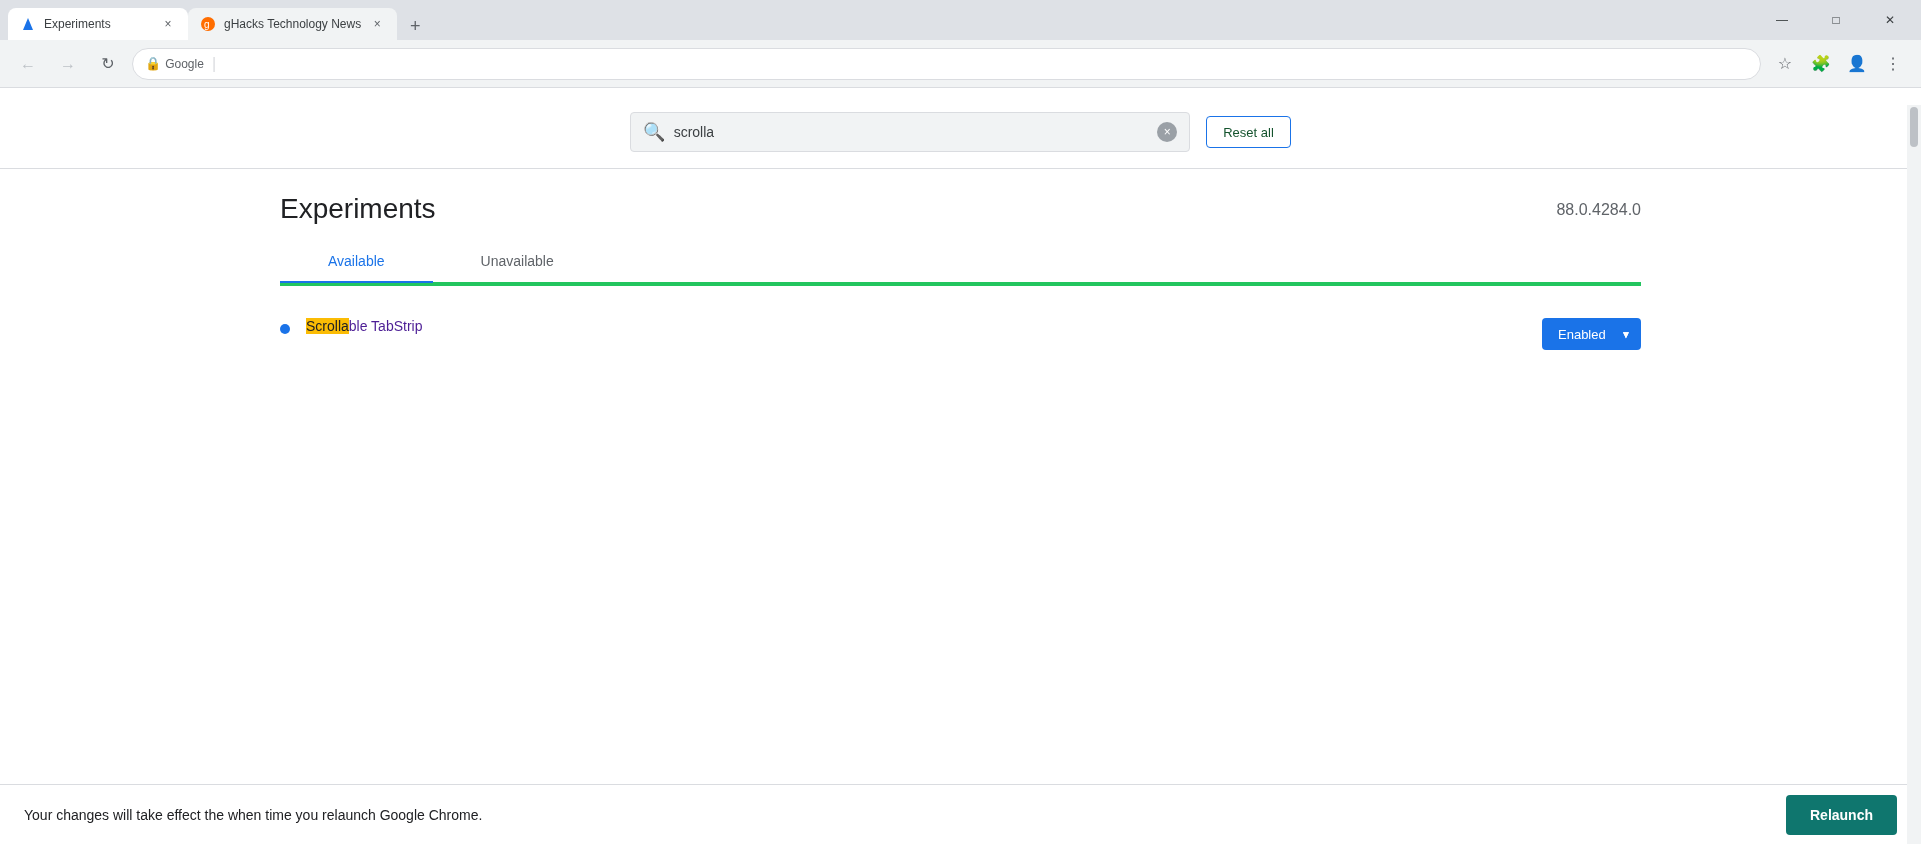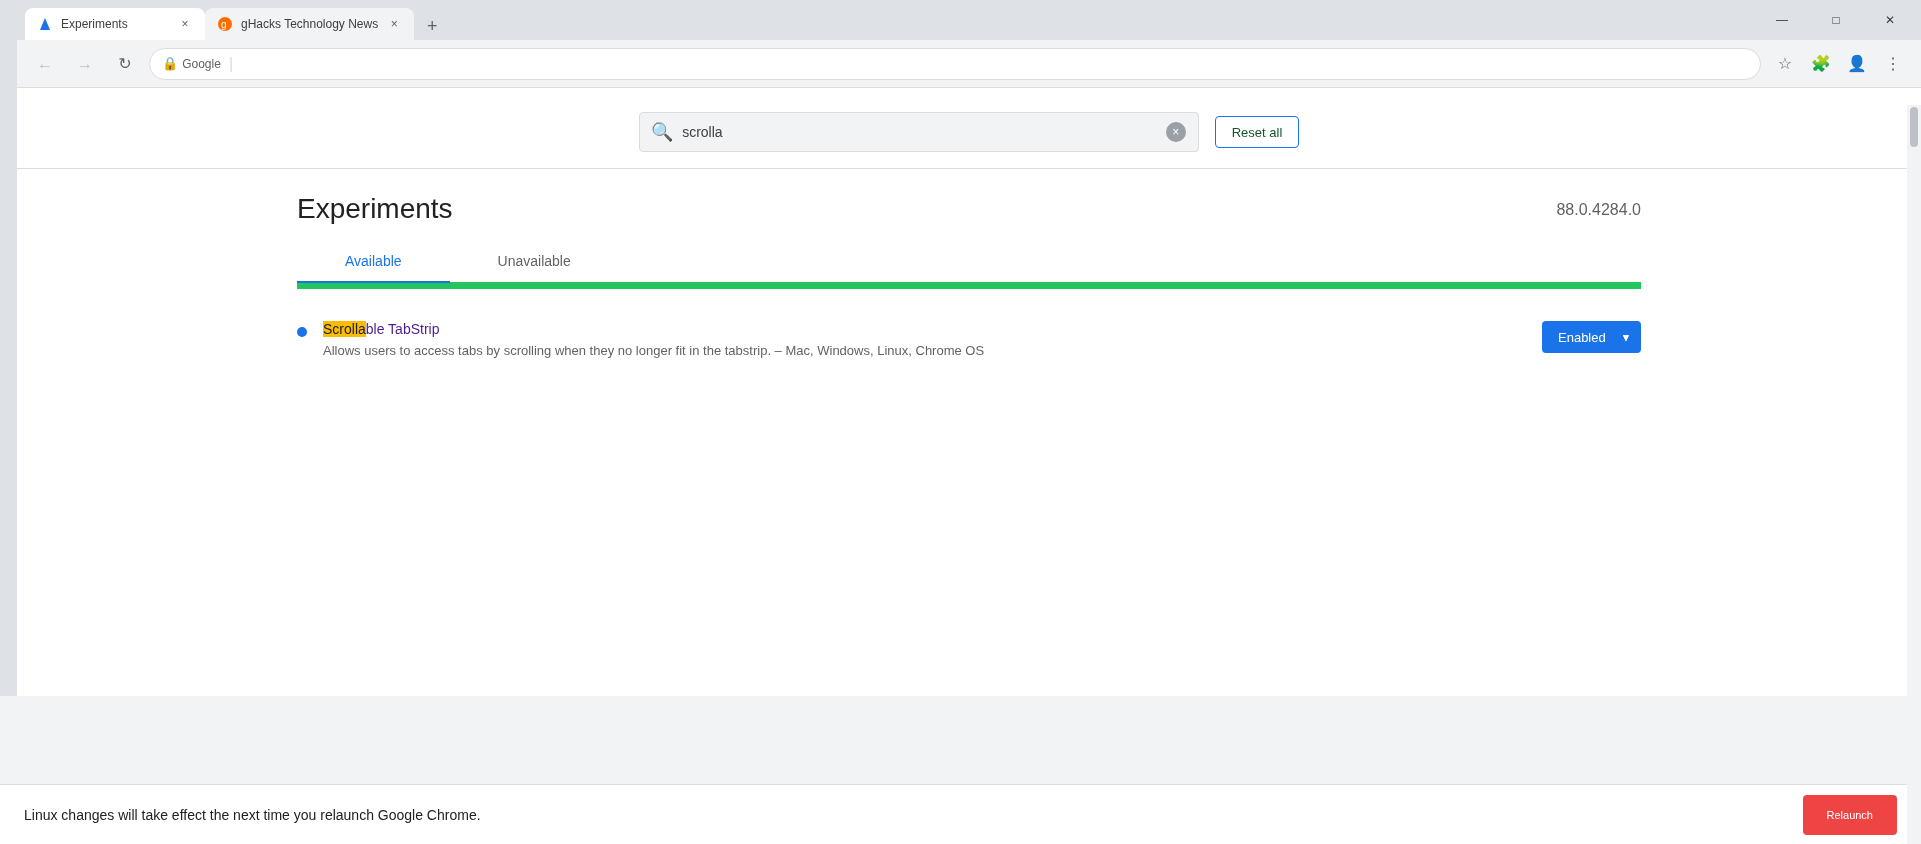--- a/index.html
+++ b/index.html
@@ -1,19 +1,19 @@
 <!DOCTYPE html>
 <html><head>
   <meta charset="utf-8">
   <style>
     * { box-sizing: border-box; margin: 0; padding: 0; }
     body { font-family: 'Segoe UI', Arial, sans-serif; background: #f1f3f4; width: 1921px; height: 844px; overflow: hidden; }
 
     
-    .browser-frame { width: 100%; height: 696px; display: flex; flex-direction: column; background: #dee1e6; padding-left: 17px; }
+    .browser-frame { width: 100%; height: 844px; display: flex; flex-direction: column; background: #dee1e6; }
 
     
     .title-bar { height: 40px; background: #dee1e6; display: flex; align-items: center; padding: 0 8px; gap: 0; }
     .tab-strip { display: flex; align-items: flex-end; height: 100%; flex: 1; gap: 0; }
     .tab { display: flex; align-items: center; height: 32px; background: #f1f3f4; border-radius: 8px 8px 0 0; padding: 0 12px; gap: 8px; font-size: 13px; color: #3c4043; cursor: pointer; min-width: 180px; max-width: 240px; position: relative; }
     .tab.active { background: #fff; }
     .tab-favicon { width: 16px; height: 16px; display: flex; align-items: center; justify-content: center; flex-shrink: 0; }
     .tab-title { flex: 1; overflow: hidden; text-overflow: ellipsis; white-space: nowrap; font-size: 12px; }
     .tab-close { width: 16px; height: 16px; border-radius: 50%; display: flex; align-items: center; justify-content: center; font-size: 12px; color: #5f6368; cursor: pointer; flex-shrink: 0; }
     .new-tab-btn { width: 28px; height: 28px; border-radius: 50%; display: flex; align-items: center; justify-content: center; font-size: 18px; color: #5f6368; cursor: pointer; margin-left: 4px; }
@@ -46,21 +46,21 @@
     .content-divider { height: 1px; background: #dadce0; margin: 16px 0 0 0; }
 
     
     .main-content { padding: 0 280px; }
 
     .page-header { display: flex; justify-content: space-between; align-items: flex-start; padding: 24px 0 0 0; }
     .page-title { font-size: 28px; font-weight: 400; color: #202124; }
     .version-text { font-size: 16px; color: #5f6368; padding-top: 8px; }
 
     
-    .tabs-container { display: flex; border-bottom: 7px solid #22c55e; margin-top: 16px; }
+    .tabs-container { display: flex; border-bottom: 4px solid #22c55e; margin-top: 16px; }
     .tab-item { padding: 12px 48px; font-size: 14px; color: #5f6368; cursor: pointer; border-bottom: 2px solid transparent; margin-bottom: -1px; }
     .tab-item.active { color: #1a73e8; border-bottom-color: #1a73e8; }
 
     
     .experiment-list { padding: 24px 0; }
     .experiment-item { display: flex; align-items: flex-start; gap: 16px; padding: 8px 0; }
     .experiment-dot { width: 10px; height: 10px; border-radius: 50%; background: #1a73e8; margin-top: 6px; flex-shrink: 0; }
     .experiment-info { flex: 1; }
     .experiment-name { font-size: 14px; color: #202124; font-weight: 500; display: flex; gap: 0; }
     .experiment-name-highlight { background: #fbbc04; font-size: 14px; font-weight: 500; }
@@ -68,21 +68,21 @@
     .experiment-desc { font-size: 13px; color: #5f6368; margin-top: 4px; line-height: 1.5; }
     .experiment-link { display: block; font-size: 13px; color: #1a73e8; text-decoration: none; margin-top: 4px; }
     .experiment-control { flex-shrink: 0; }
     .enabled-select { height: 32px; padding: 0 32px 0 16px; background: #1a73e8; color: #fff; border: none; border-radius: 4px; font-size: 13px; cursor: pointer; appearance: none; -webkit-appearance: none; position: relative; }
     .select-wrapper { position: relative; display: inline-block; }
     .select-wrapper::after { content: '▼'; position: absolute; right: 10px; top: 50%; transform: translateY(-50%); color: #fff; font-size: 10px; pointer-events: none; }
 
     
     .bottom-bar { position: fixed; bottom: 0; left: 0; right: 0; height: 60px; background: #fff; border-top: 1px solid #dadce0; display: flex; align-items: center; justify-content: space-between; padding: 0 24px; }
     .bottom-message { font-size: 14px; color: #202124; }
-    .relaunch-btn { height: 40px; padding: 0 24px; background: #ef4444; color: #fff; border: none; border-radius: 4px; font-size: 11px; cursor: pointer; font-weight: 400; }
+    .relaunch-btn { height: 40px; padding: 0 24px; background: #0f766e; color: #fff; border: none; border-radius: 4px; font-size: 14px; cursor: pointer; font-weight: 700; }
 
     
     .scrollbar-track { position: fixed; right: 0; top: 105px; bottom: 0; width: 14px; background: #f1f3f4; }
     .scrollbar-thumb { width: 8px; height: 40px; background: #bdc1c6; border-radius: 4px; margin: 2px 3px; }
   </style>
 </head>
 <body>
 
 <div class="browser-frame">
 
@@ -163,39 +163,38 @@
       </div>
 
       <div class="experiment-list">
         <div class="experiment-item">
           <div class="experiment-dot"></div>
           <div class="experiment-info">
             <div class="experiment-name">
               <span class="experiment-name-highlight">Scrolla</span>
                 <span class="experiment-name-rest">ble TabStrip</span>
             </div>
-            <div class="experiment-desc">Allows users to access tabs by scrolling when they no longer fit in the tabstrip. – Mac, Windows, Linux, Chrome OS</div>
           </div>
           <div class="experiment-control">
             <div class="select-wrapper">
               <select class="enabled-select">
                 <option value="Default">Default</option>
                 <option value="Enabled" selected="">Enabled</option>
                 <option value="Disabled">Disabled</option>
               </select>
               <span style="position:absolute;right:10px;top:50%;transform:translateY(-50%);color:#fff;font-size:10px;pointer-events:none;">▼</span>
             </div>
           </div>
         </div>
       </div>
 
     </div>
 
     <div class="bottom-bar">
-      <span class="bottom-message">Linux changes will take effect the next time you relaunch Google Chrome.</span>
+      <span class="bottom-message">Your changes will take effect the when time you relaunch Google Chrome.</span>
       <button class="relaunch-btn">Relaunch</button>
     </div>
 
   </div>
 
   <div class="scrollbar-track">
     <div class="scrollbar-thumb"></div>
   </div>
 
 </div>

